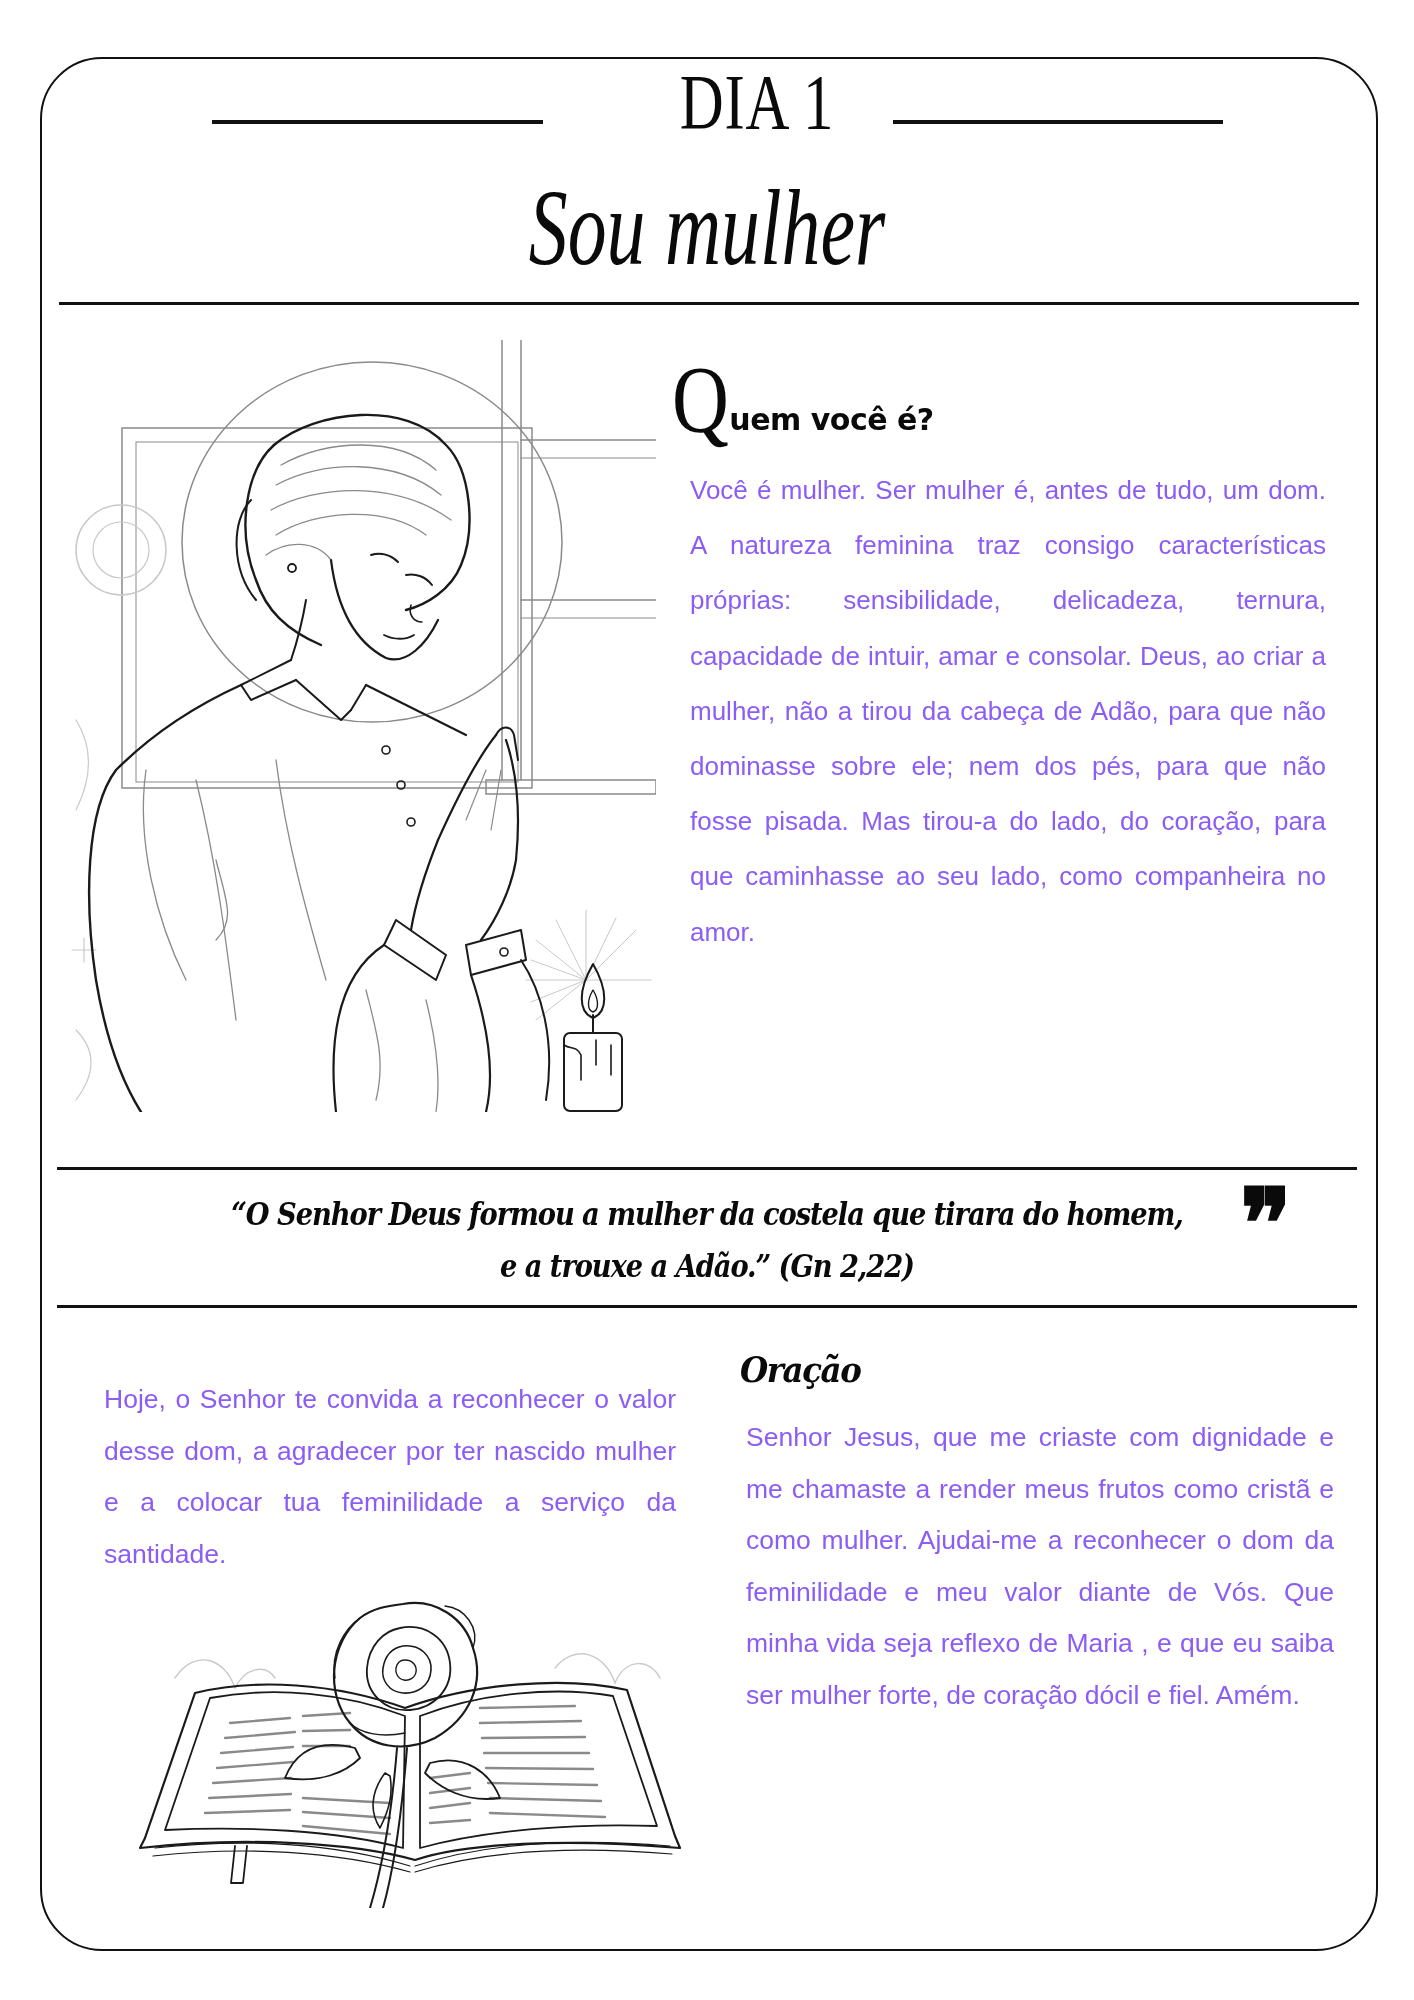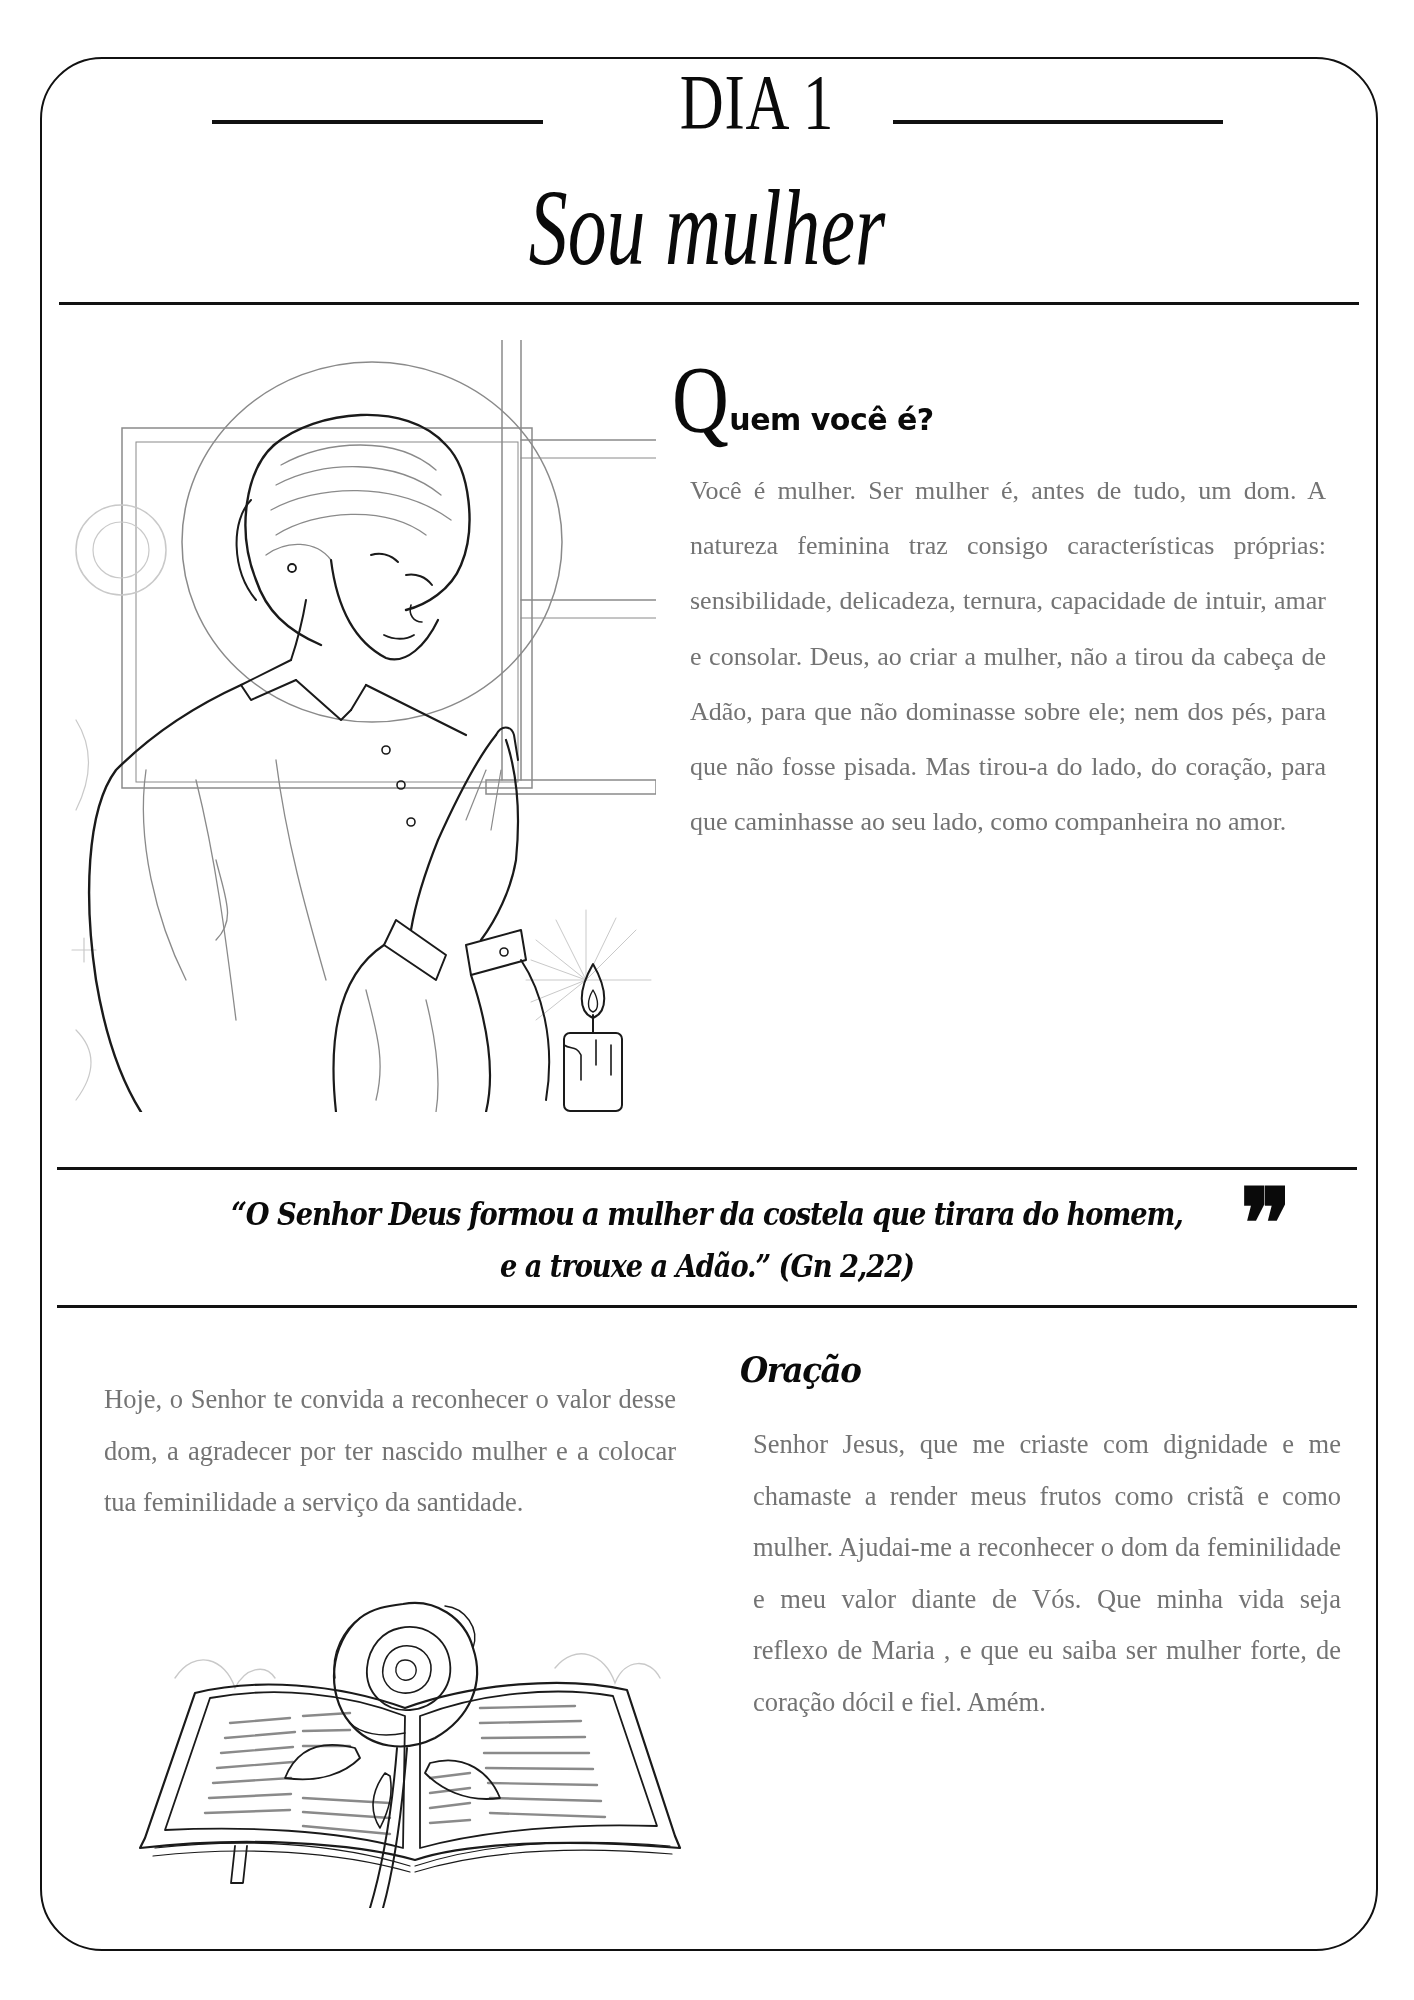--- a/index.html
+++ b/index.html
@@ -14,21 +14,21 @@
   .divider-quote-top { left: 57px; top: 1167px; width: 1300px; height: 3px; }
   .divider-quote-bottom { left: 57px; top: 1305px; width: 1300px; height: 3px; }
 
   .illus-woman { position: absolute; left: 66px; top: 340px; width: 590px; height: 772px; }
   .illus-book { position: absolute; left: 135px; top: 1598px; width: 548px; height: 310px; }
 
   .section-heading { position: absolute; left: 672px; top: 352px; height: 100px; white-space: nowrap; }
   .dropcap { font-family: "Liberation Serif", "DejaVu Serif", serif; font-size: 96px; line-height: 96px; display: inline-block; transform: scaleX(0.82); transform-origin: left; vertical-align: top; margin-right: -12px; }
   .heading-rest { font-family: "DejaVu Sans", sans-serif; font-weight: bold; font-size: 30px; display: inline-block; vertical-align: top; margin-top: 50px; letter-spacing: -0.5px; }
 
-  .body-text { position: absolute; font-family: Liberation Serif, serif; font-size: 26px; text-align: justify; text-align-last: left; color: #737373; }
+  .body-text { position: absolute; font-family: Liberation Sans, sans-serif; font-size: 26px; text-align: justify; text-align-last: left; color: #8b5cf6; }
   .intro-text { left: 690px; top: 463px; width: 636px; line-height: 55.2px; }
   .reflection-text { left: 93px; top: 1363px; width: 572px; line-height: 51.5px; font-size: 26.5px; }
   .prayer-text { left: 738px; top: 1404px; width: 588px; line-height: 51.5px; font-size: 26.5px; }
 
   .quote { position: absolute; left: 150px; width: 1114px; top: 1188px; text-align: center; font-family: "DejaVu Serif", serif; font-style: italic; font-weight: bold; font-size: 31px; line-height: 52px; letter-spacing: -1.2px; transform: scaleX(0.88); transform-origin: center; }
   .quote-mark { position: absolute; left: 1240px; top: 1176px; font-family: "DejaVu Serif", serif; font-weight: bold; font-size: 96px; line-height: 96px; letter-spacing: -8px; }
 
   .prayer-heading { position: absolute; left: 740px; top: 1347px; font-family: "DejaVu Serif", serif; font-style: italic; font-weight: bold; font-size: 36px; line-height: 44px; letter-spacing: -1.5px; transform: scaleX(0.9); transform-origin: left; }
 
   svg .ink { stroke: #1a1a1a; fill: none; stroke-linecap: round; stroke-linejoin: round; }
@@ -151,21 +151,21 @@
   <div>“O Senhor Deus formou a mulher da costela que tirara do homem,</div>
   <div>e a trouxe a Adão.” (Gn 2,22)</div>
 </div>
 <div class="quote-mark">❞</div>
 
 <div class="rule divider-quote-bottom"></div>
 
 <p class="body-text reflection-text" style="margin:11px;">Hoje, o Senhor te convida a reconhecer o valor desse dom, a agradecer por ter nascido mulher e a colocar tua feminilidade a serviço da santidade.</p>
 
 <div class="prayer-heading">Oração</div>
-<p class="body-text prayer-text" style="margin:15px;">Senhor Jesus, que me criaste com dignidade e me chamaste a render meus frutos como cristã e como mulher. Ajudai-me a reconhecer o dom da feminilidade e meu valor diante de Vós. Que minha vida seja reflexo de Maria ,  e que eu saiba ser mulher forte, de coração dócil e fiel. Amém.</p>
+<p class="body-text prayer-text" style="margin:8px;">Senhor Jesus, que me criaste com dignidade e me chamaste a render meus frutos como cristã e como mulher. Ajudai-me a reconhecer o dom da feminilidade e meu valor diante de Vós. Que minha vida seja reflexo de Maria ,  e que eu saiba ser mulher forte, de coração dócil e fiel. Amém.</p>
 
 <div class="illus-book">
   <svg width="548" height="310" viewBox="0 0 548 310">
 
     <path class="faint" d="M40 80 C60 50 90 60 100 90 C110 70 130 65 140 80" stroke-width="1.4"></path>
     <path class="faint" d="M420 70 C440 45 470 55 480 85 C490 60 515 60 525 80" stroke-width="1.4"></path>
 
     <path class="ink" d="M10 240 L60 95 C120 80 200 85 270 110 C340 85 430 78 492 92 L540 238 L545 250 C430 240 330 245 280 262 C220 245 110 238 5 250 Z" stroke-width="2.2"></path>
 
     <path class="ink" d="M30 232 L75 100 C140 88 210 95 270 118 L268 250 C200 232 110 228 30 232 Z" stroke-width="1.8"></path>

